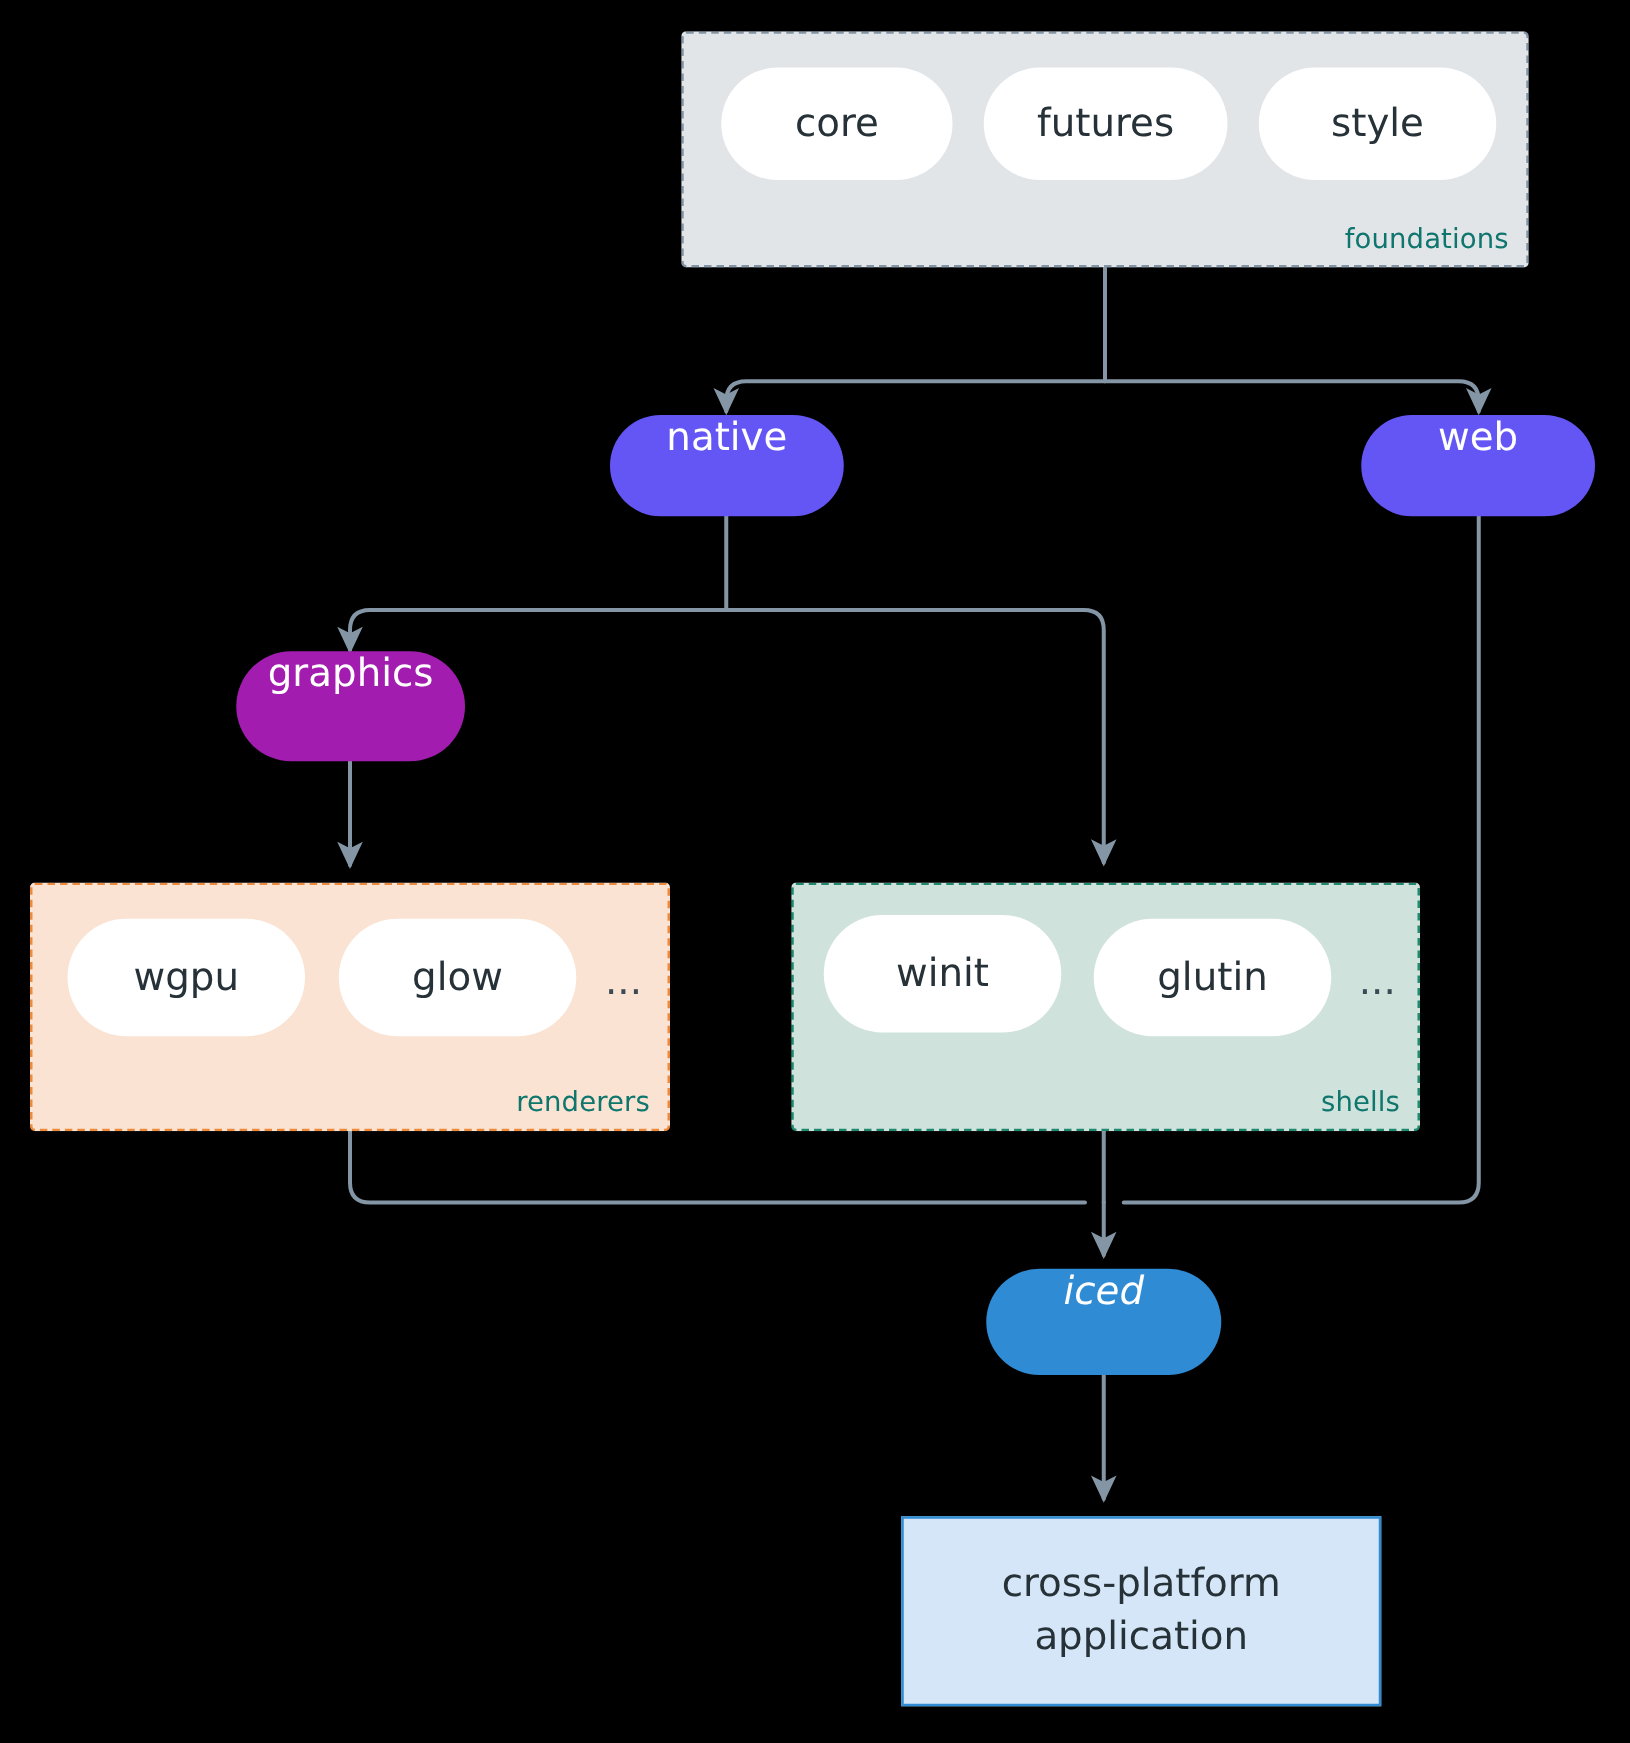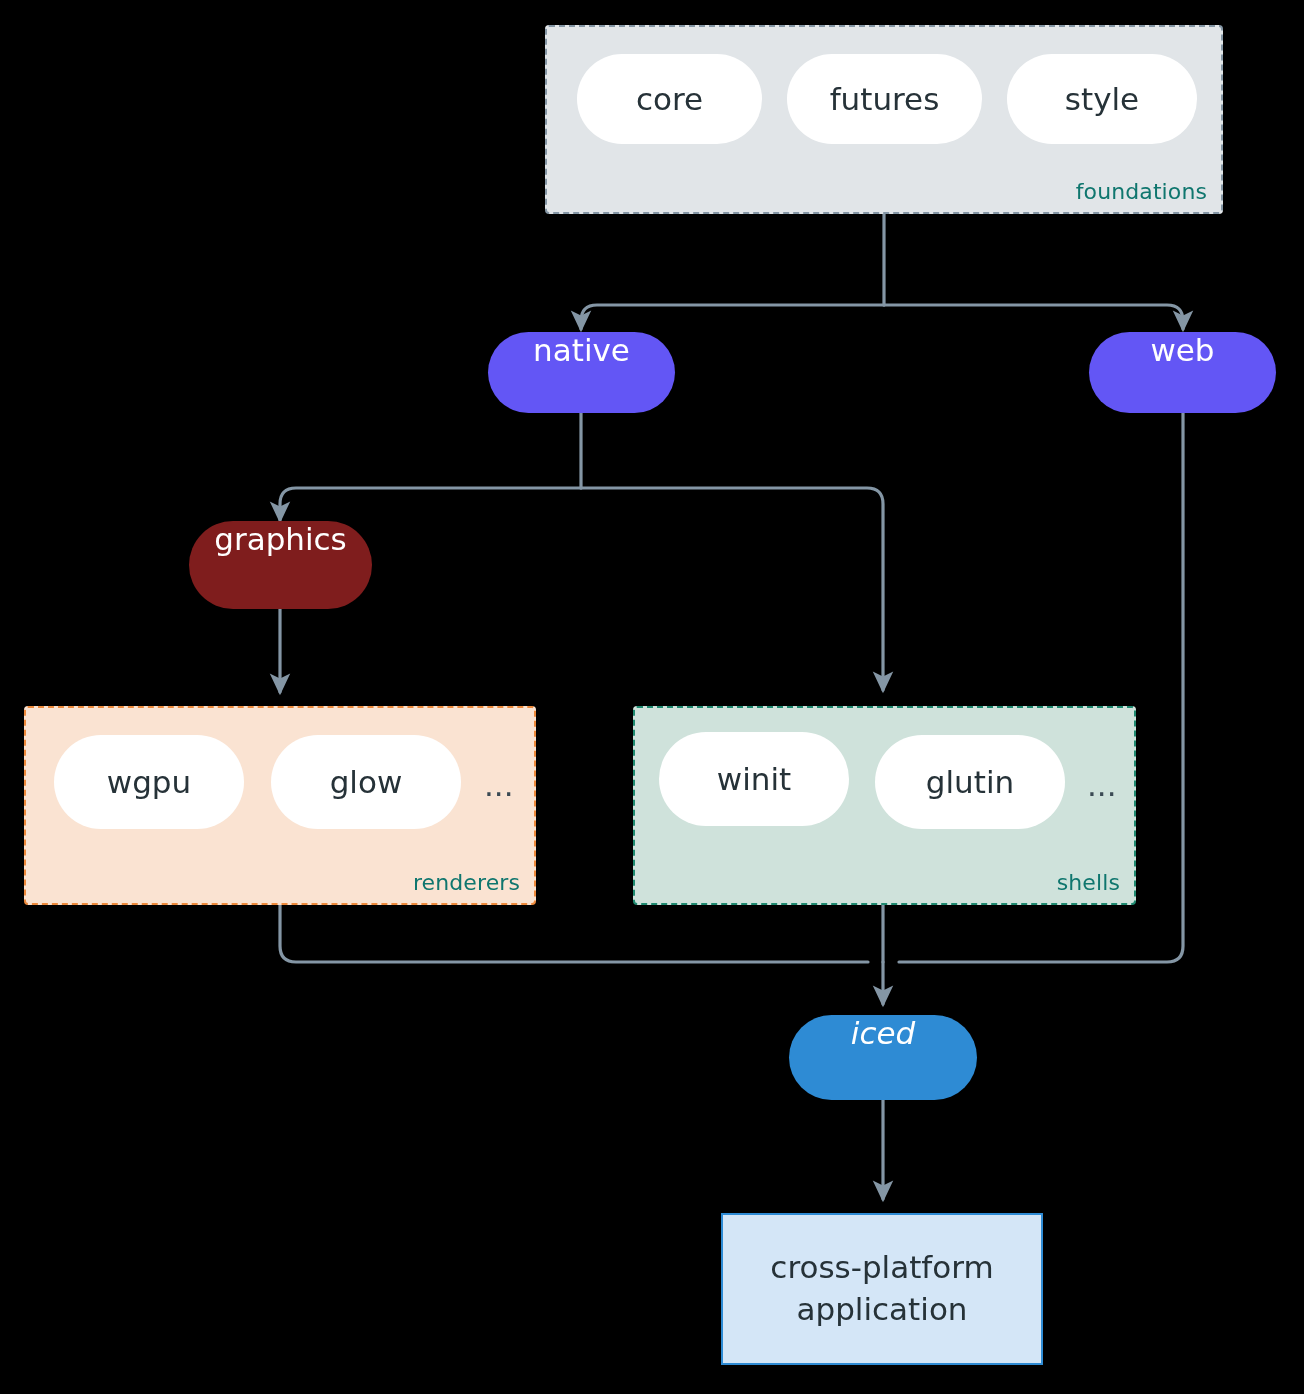--- a/index.html
+++ b/index.html
@@ -79,36 +79,36 @@
   .pill-solid {
     position: absolute;
     border-radius: 999px;
     display: flex;
     justify-content: center;
     color: #FFFFFF;
     font-size: 31px;
     white-space: nowrap;
   }
   .pill-purple { background: #6356F5; }
-  .pill-orange { background: #7f1d1d; }
+  .pill-orange { background: #a21caf; }
   .pill-blue   { background: #2E8BD4; }
 
   
   .ellipsis {
     position: absolute;
     color: #3B4A54;
     font-size: 31px;
     line-height: 1;
   }
 
   
   #node-application {
     position: absolute;
     left: 721px; top: 1213px;
-    width: 322px; height: 152px;
+    width: 384px; height: 152px;
     box-sizing: border-box;
     background: #D4E6F7;
     border: 2px solid #2E8BD4;
     display: flex;
     flex-direction: column;
     align-items: center;
     justify-content: center;
     color: #263238;
     font-size: 31px;
     line-height: 1.35;

